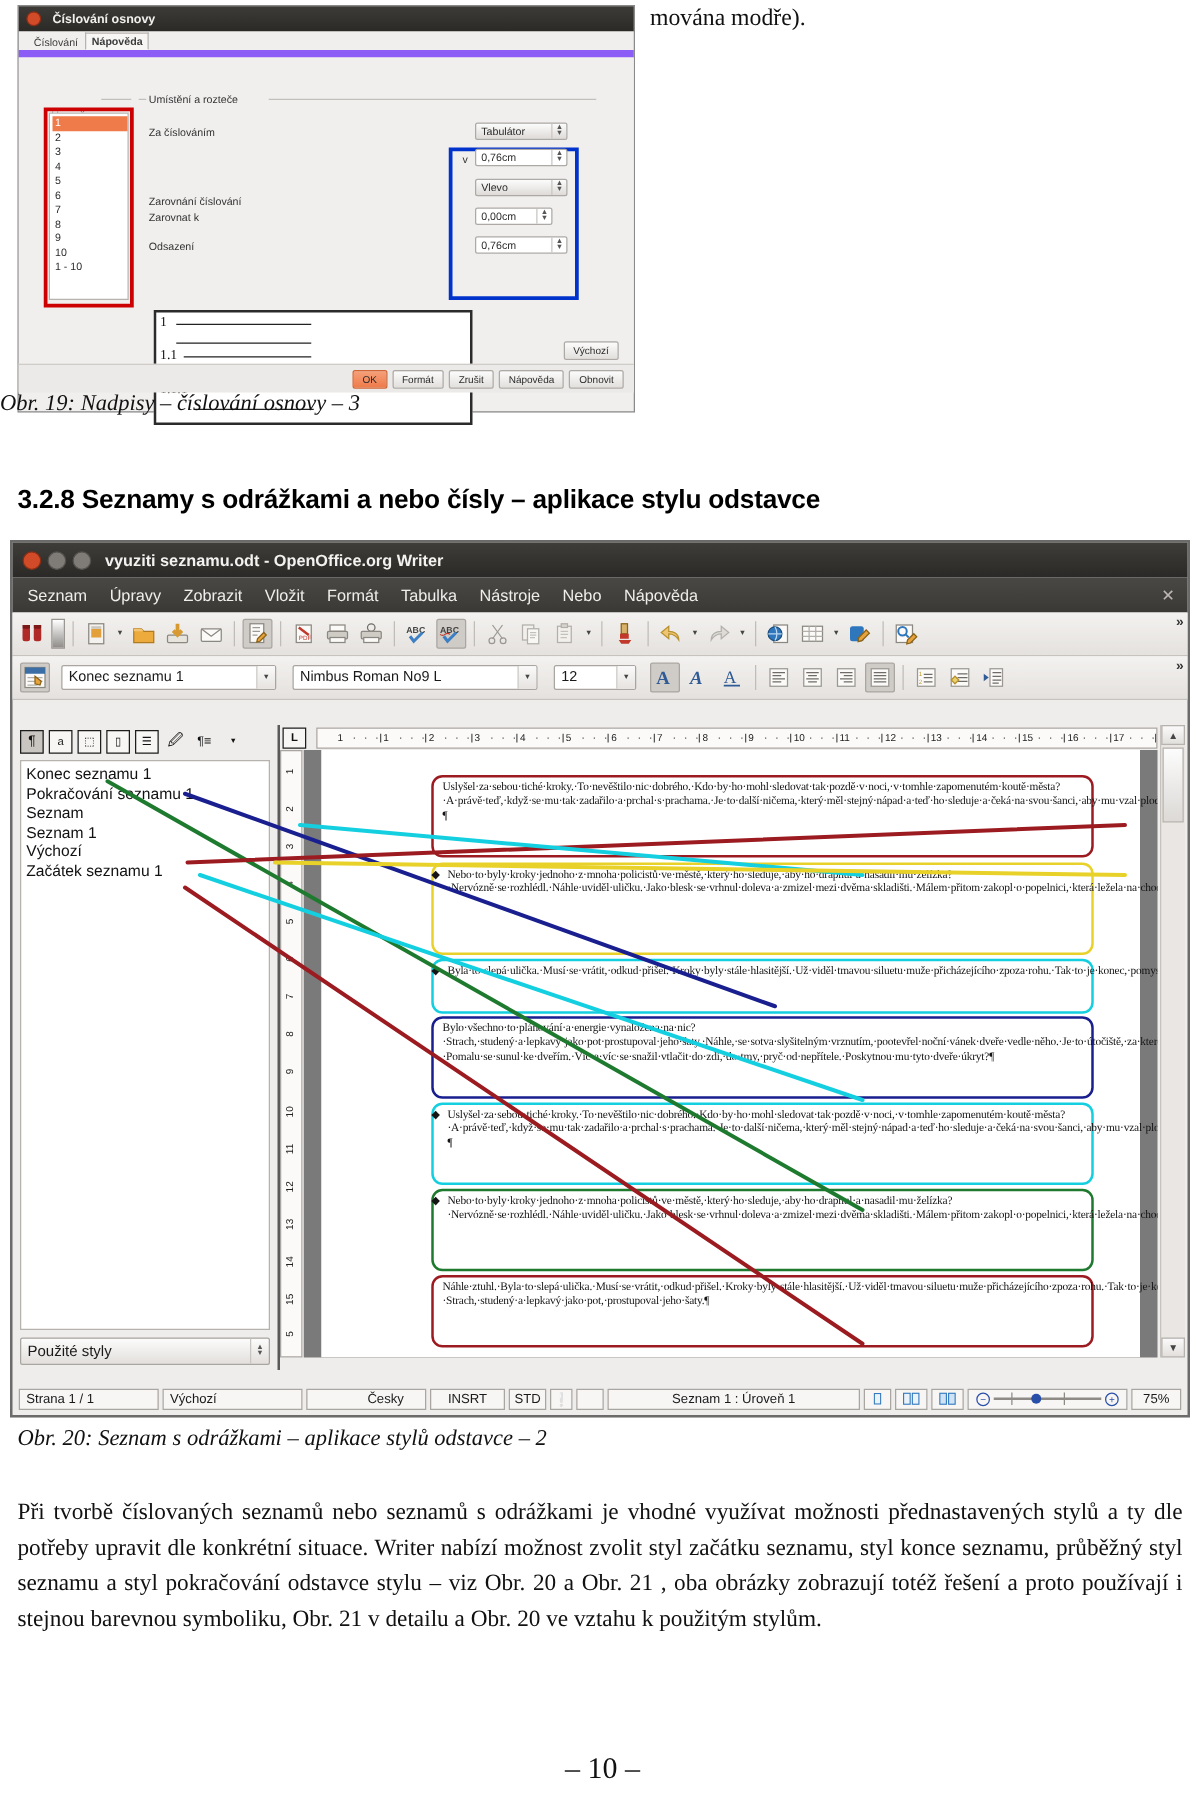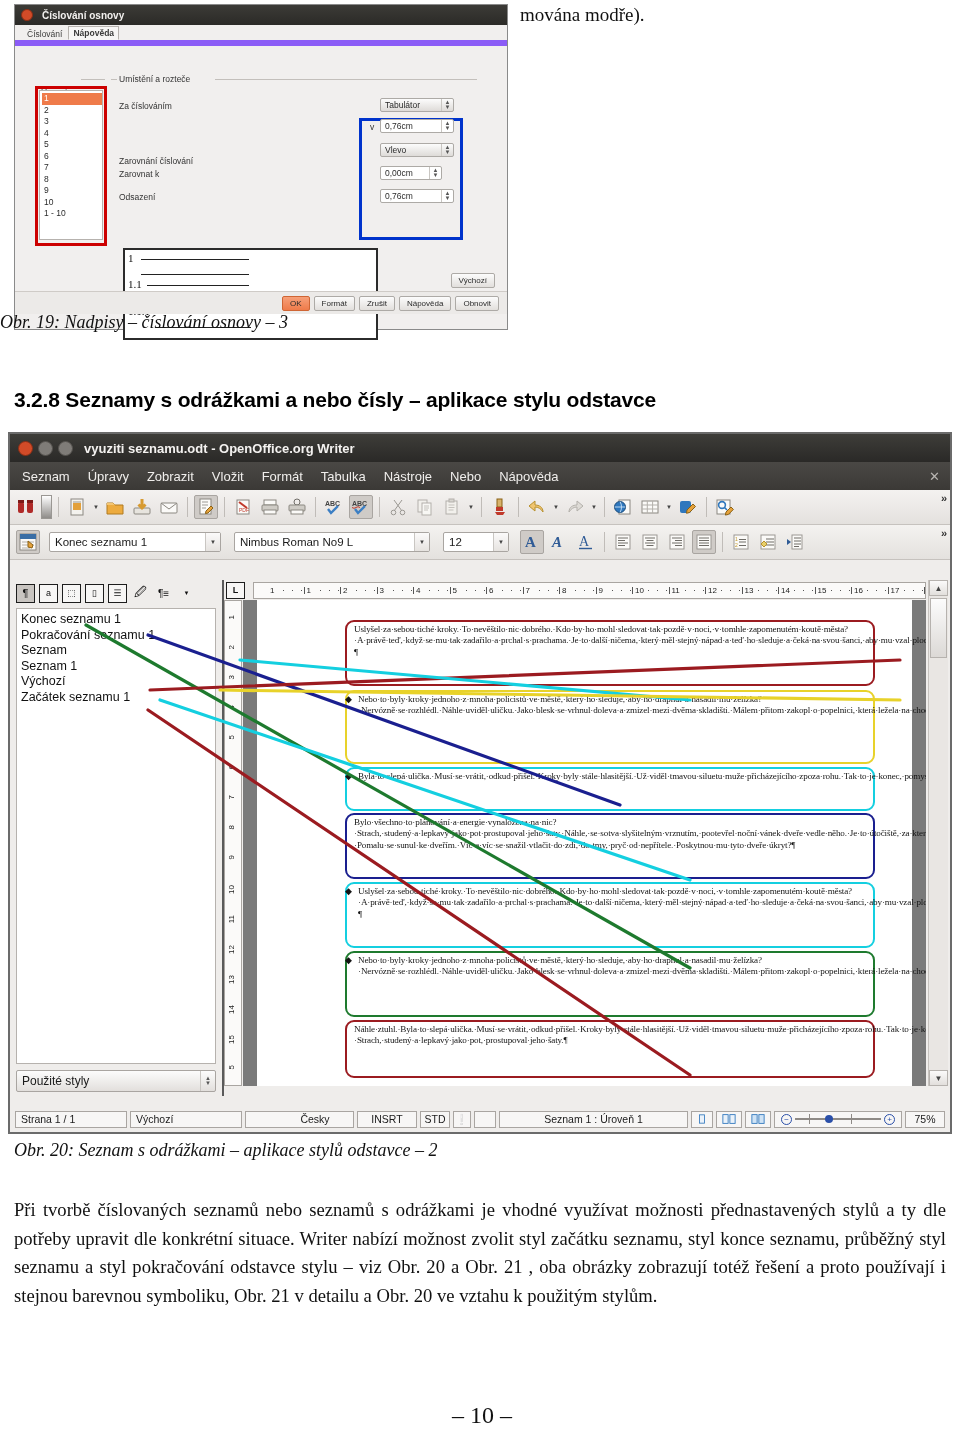--- a/index.html
+++ b/index.html
@@ -741,21 +741,21 @@
 
   <div id="vscroll">
     <div class="sarrow">▲</div>
     <div class="sthumb"></div>
     <div class="sarrow" style="position:absolute;left:0;right:0;bottom:0;">▼</div>
   </div>
 
   <div id="statusbar">
     <span class="sbcell" style="width:112px;justify-content:flex-start;">Strana 1 / 1</span>
     <span class="sbcell" style="width:112px;justify-content:flex-start;">Výchozí</span>
-    <span class="sbcell" style="width:109px;padding-left:36px;">Česky</span>
+    <span class="sbcell" style="width:96px;padding-left:36px;">Česky</span>
     <span class="sbcell" style="width:60px;">INSRT</span>
     <span class="sbcell" style="width:30px;">STD</span>
     <span class="sbcell" style="width:18px;color:#d07b1a;font-weight:bold;">❕</span>
     <span class="sbcell" style="width:22px;"></span>
     <span class="sbcell" style="flex:1;">Seznam 1 : Úroveň 1</span>
     <span class="sbcell" style="width:22px;">
       <svg width="12" height="12" viewBox="0 0 12 12">
           <rect x="3" y="1" width="6" height="10" fill="#eaf2fa" stroke="#2f77bd"></rect>
         </svg>
     </span>

